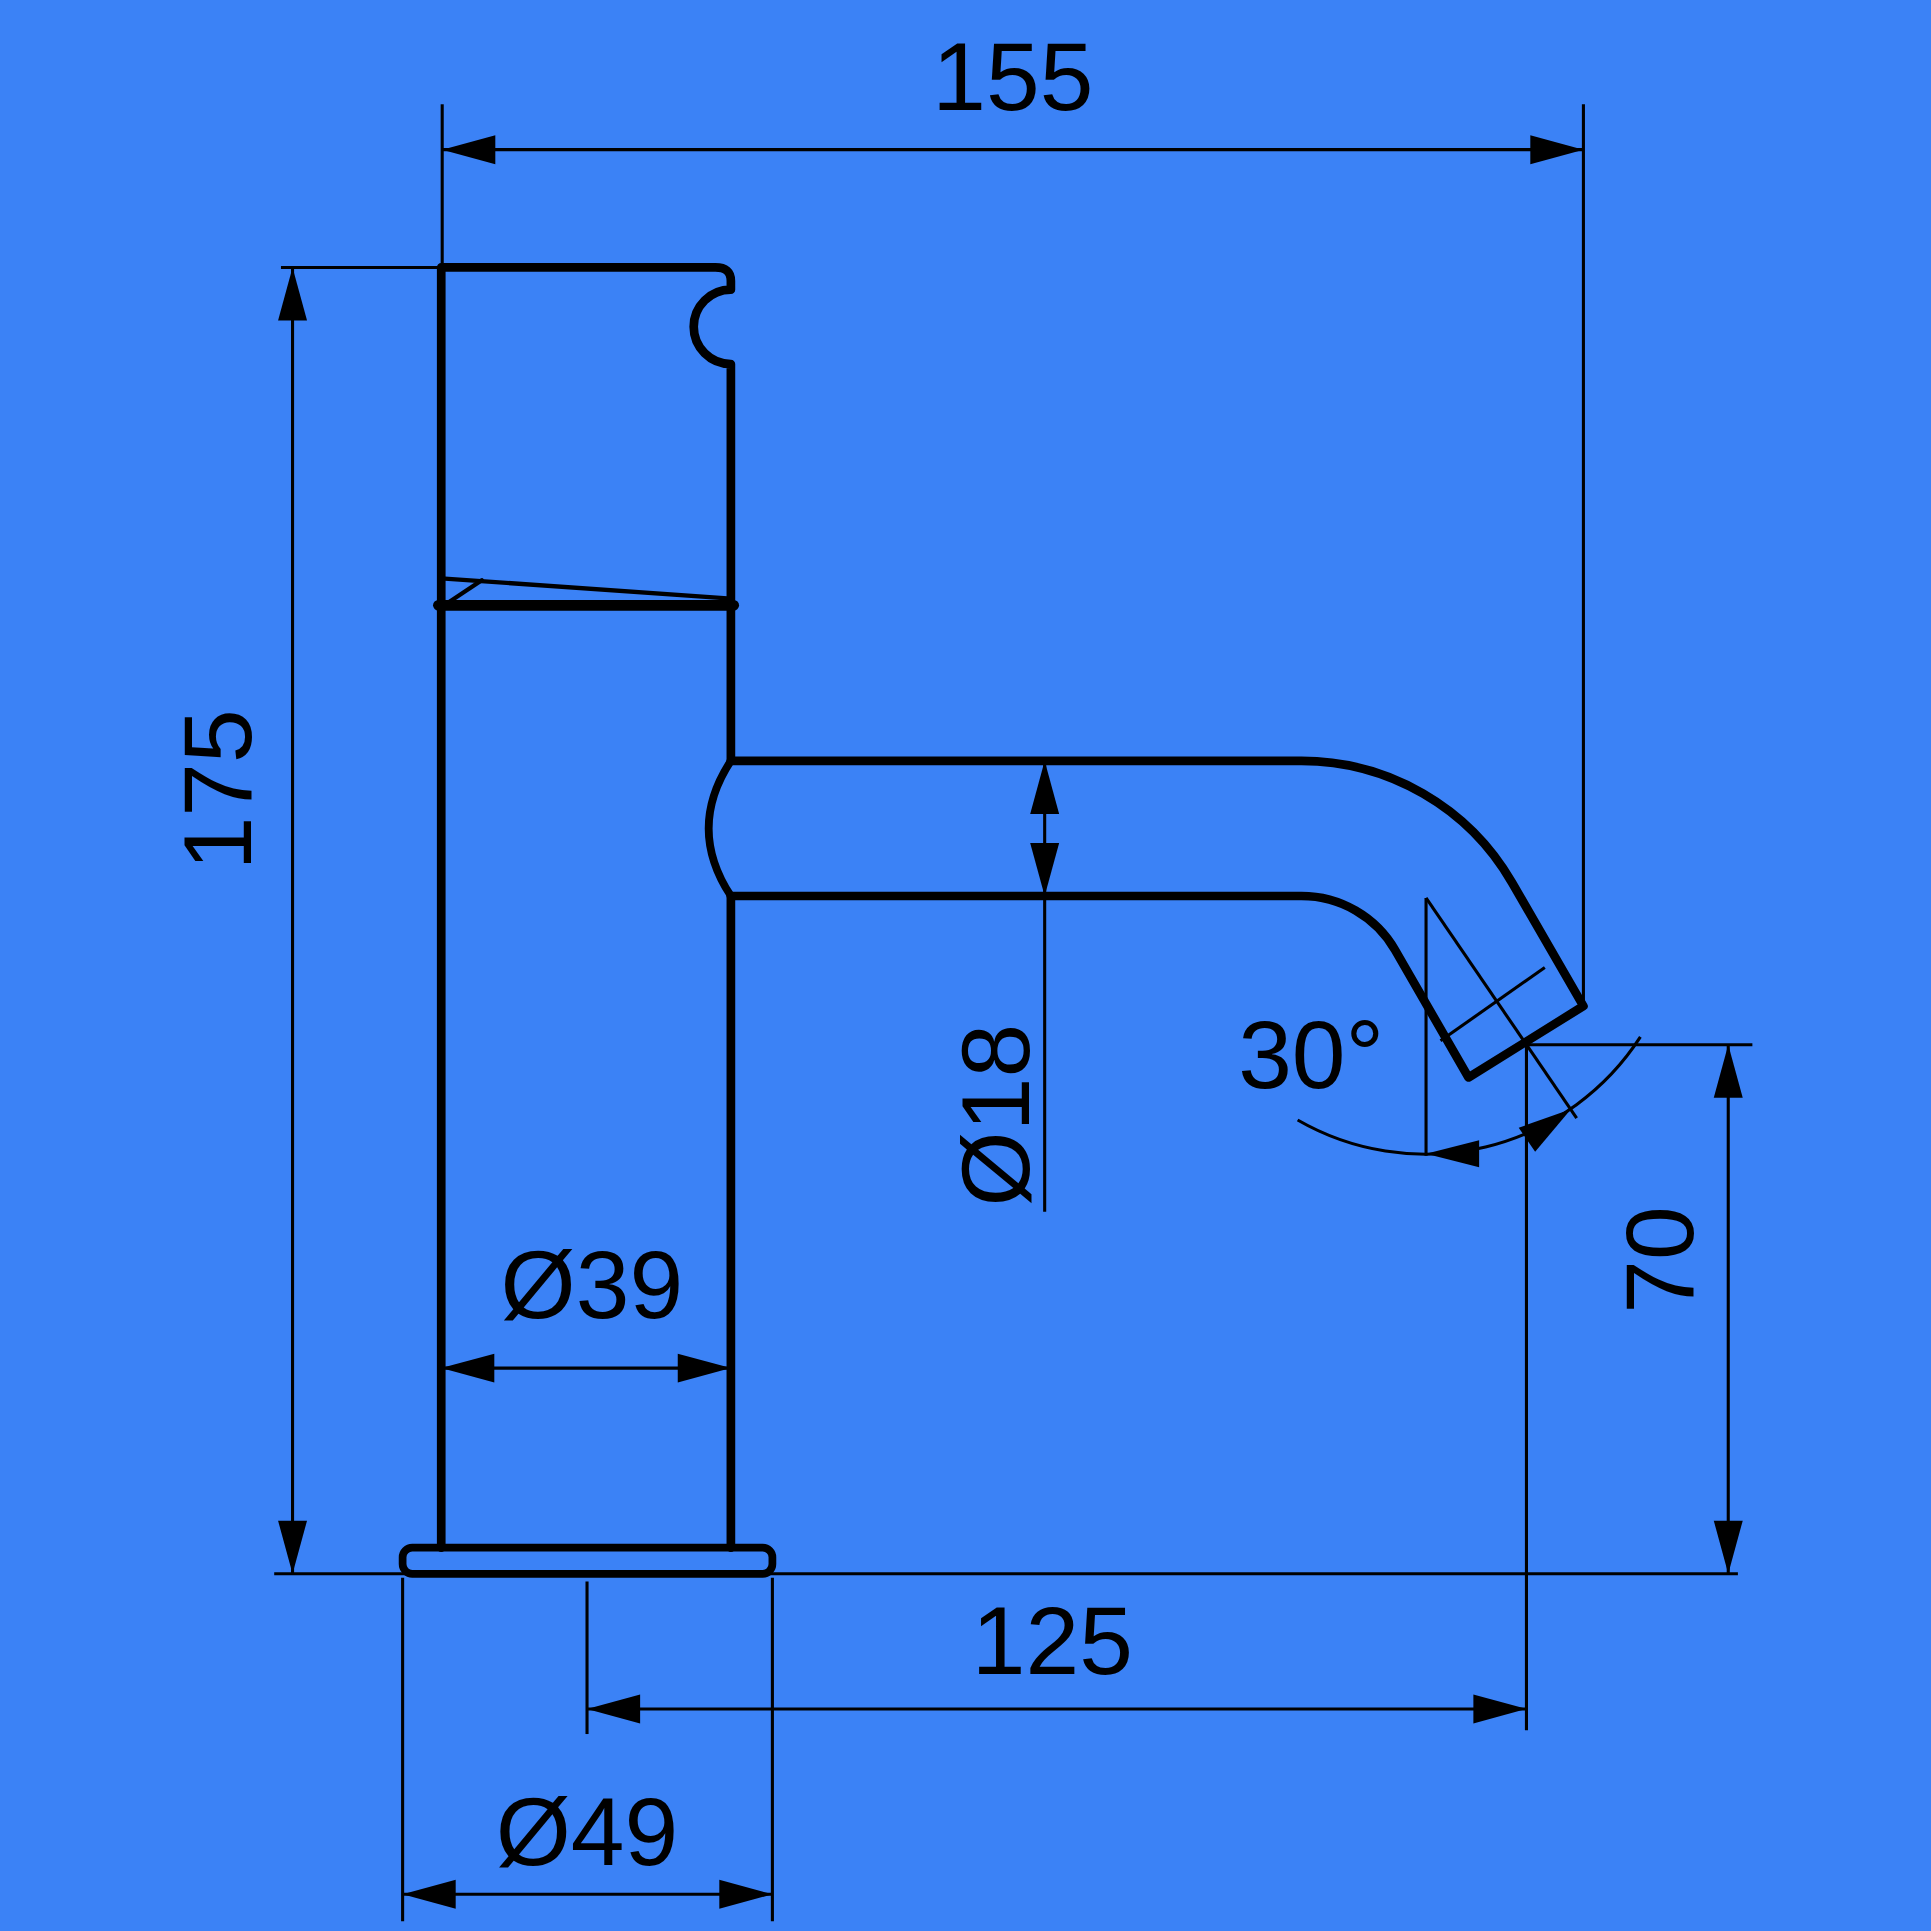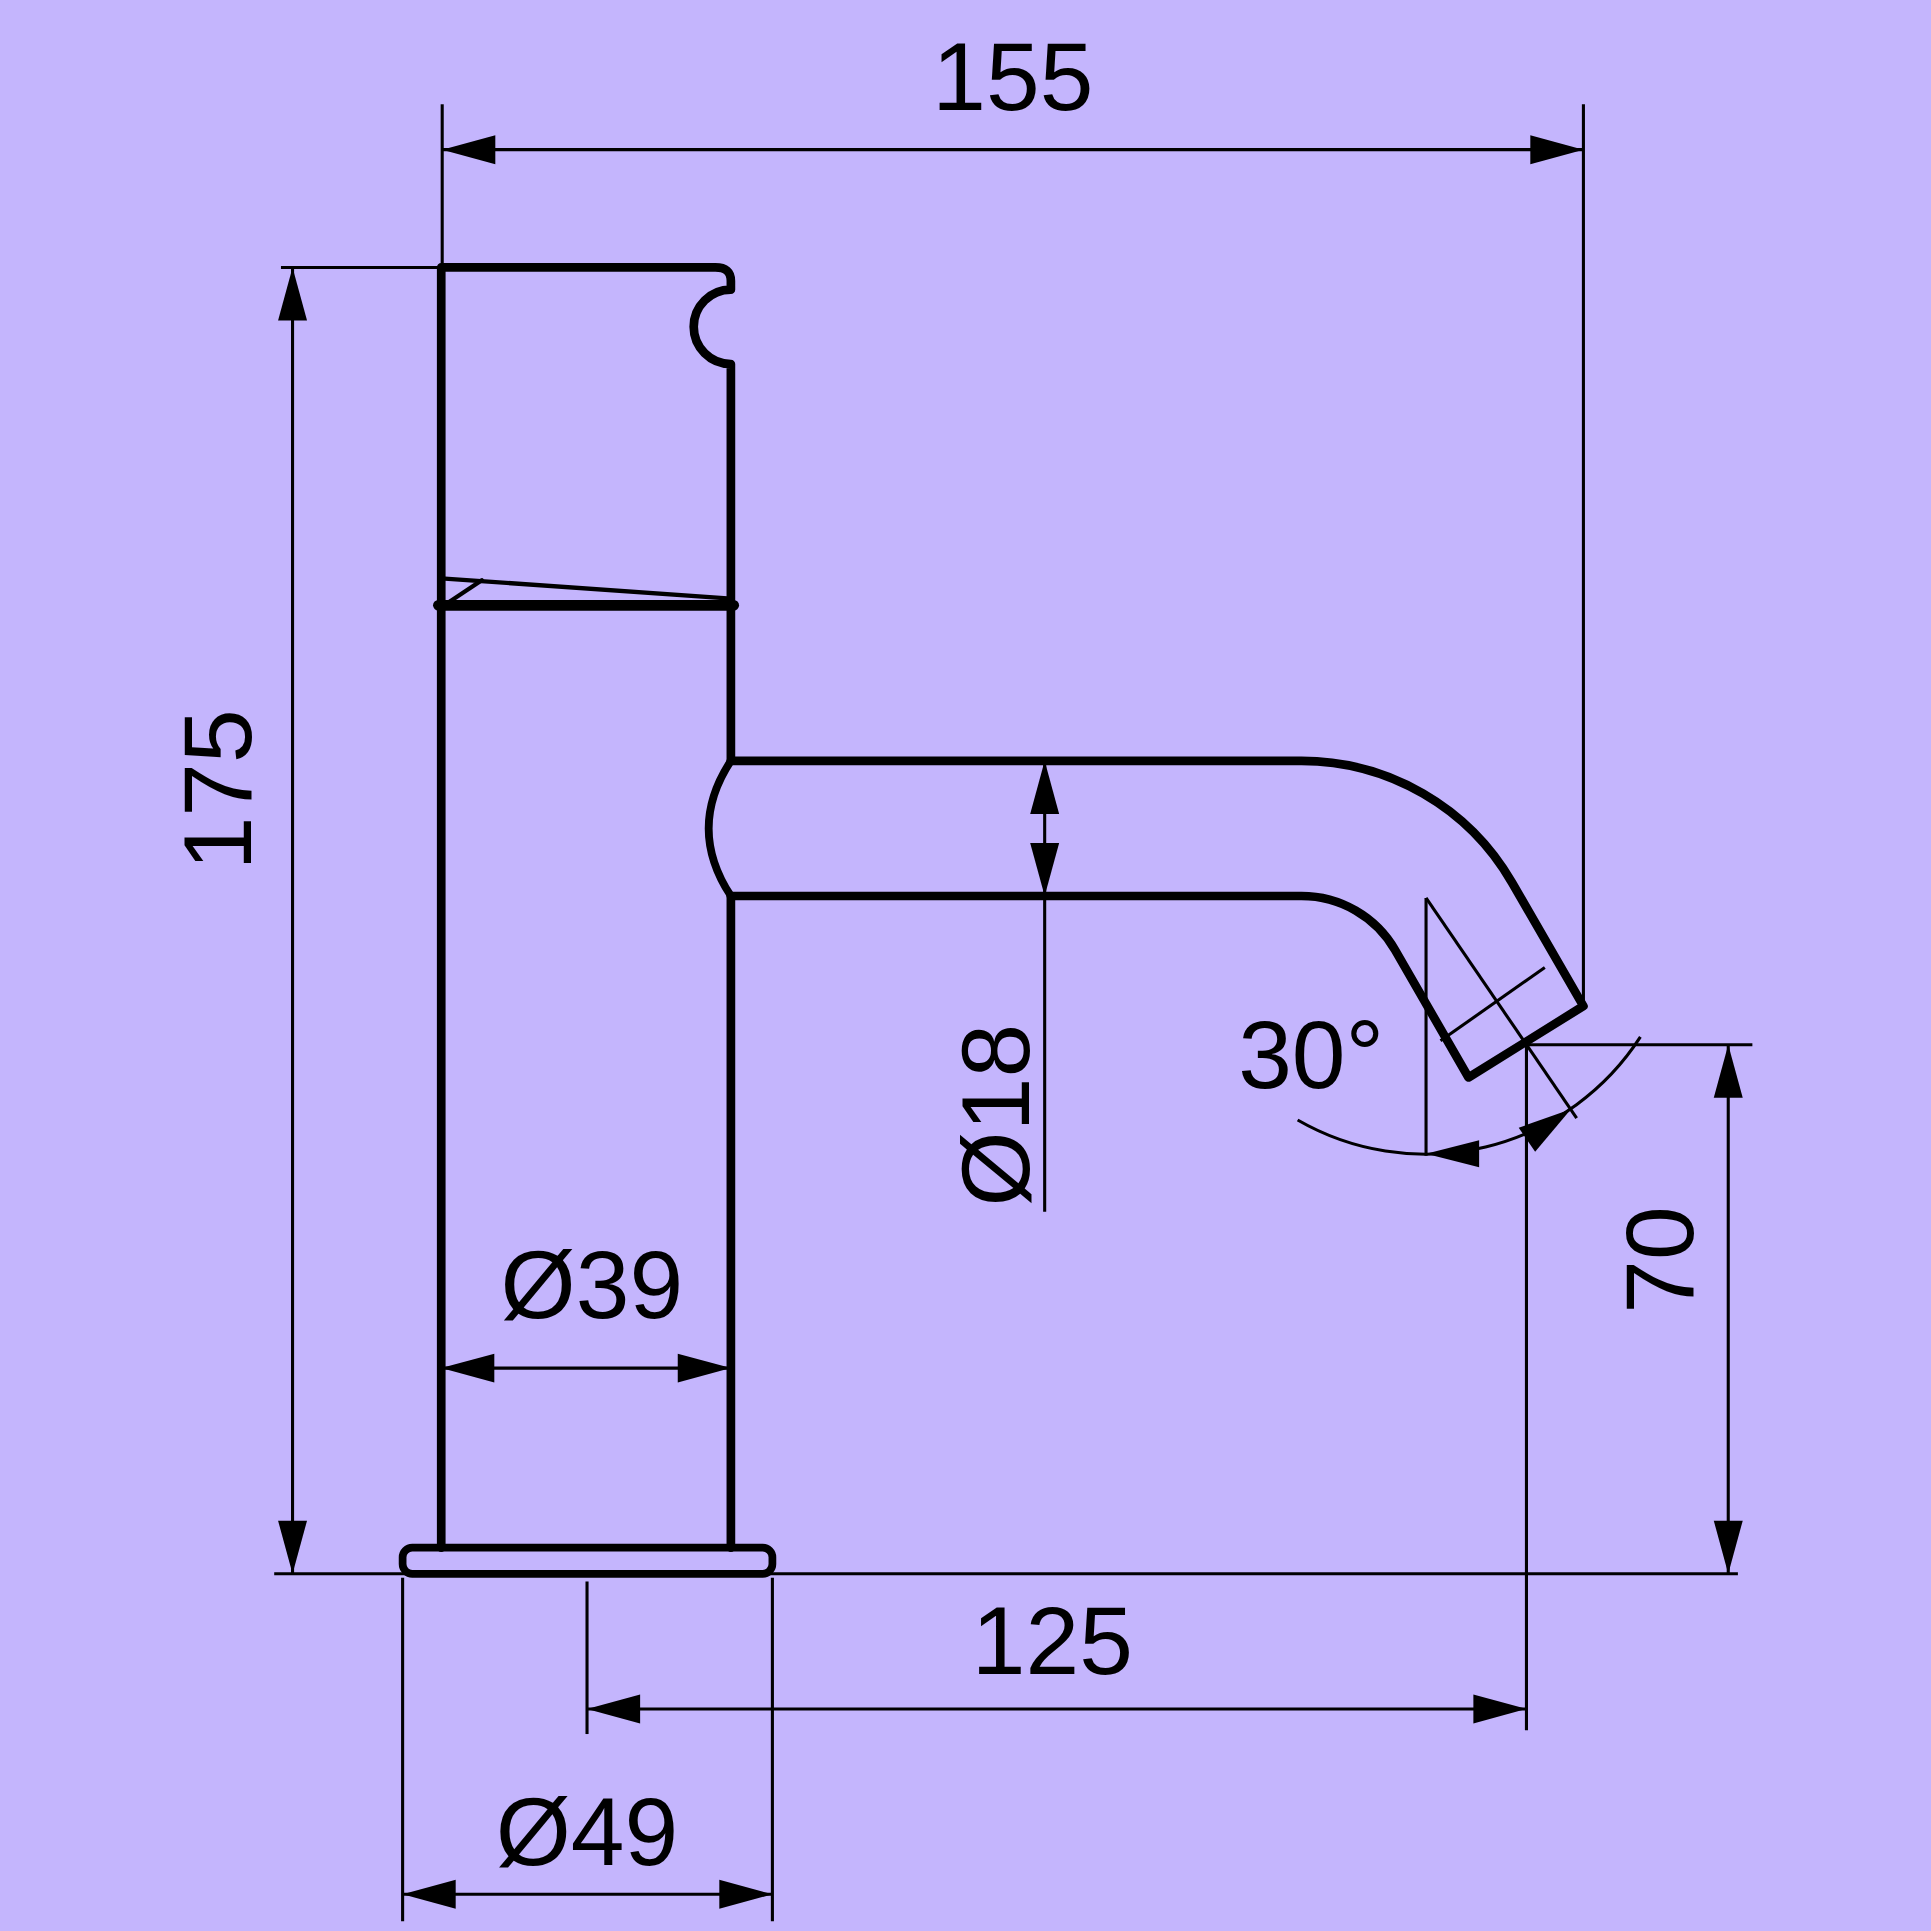--- a/index.html
+++ b/index.html
@@ -5,21 +5,21 @@
   html,body{
     margin:0;
     padding:0;
     background:#ffffff;
     width:100%;
     height:100%;
   }
   .sheet{
     width:100vmin;
     height:100vmin;
-    background:#c4b5fd;
+    background:#3b82f6;
   }
   svg{display:block;width:100%;height:100%;}
   .outline{
     fill:none;
     stroke:#000000;
     stroke-width:9;
     stroke-linecap:round;
     stroke-linejoin:round;
   }
   .outline-med{

